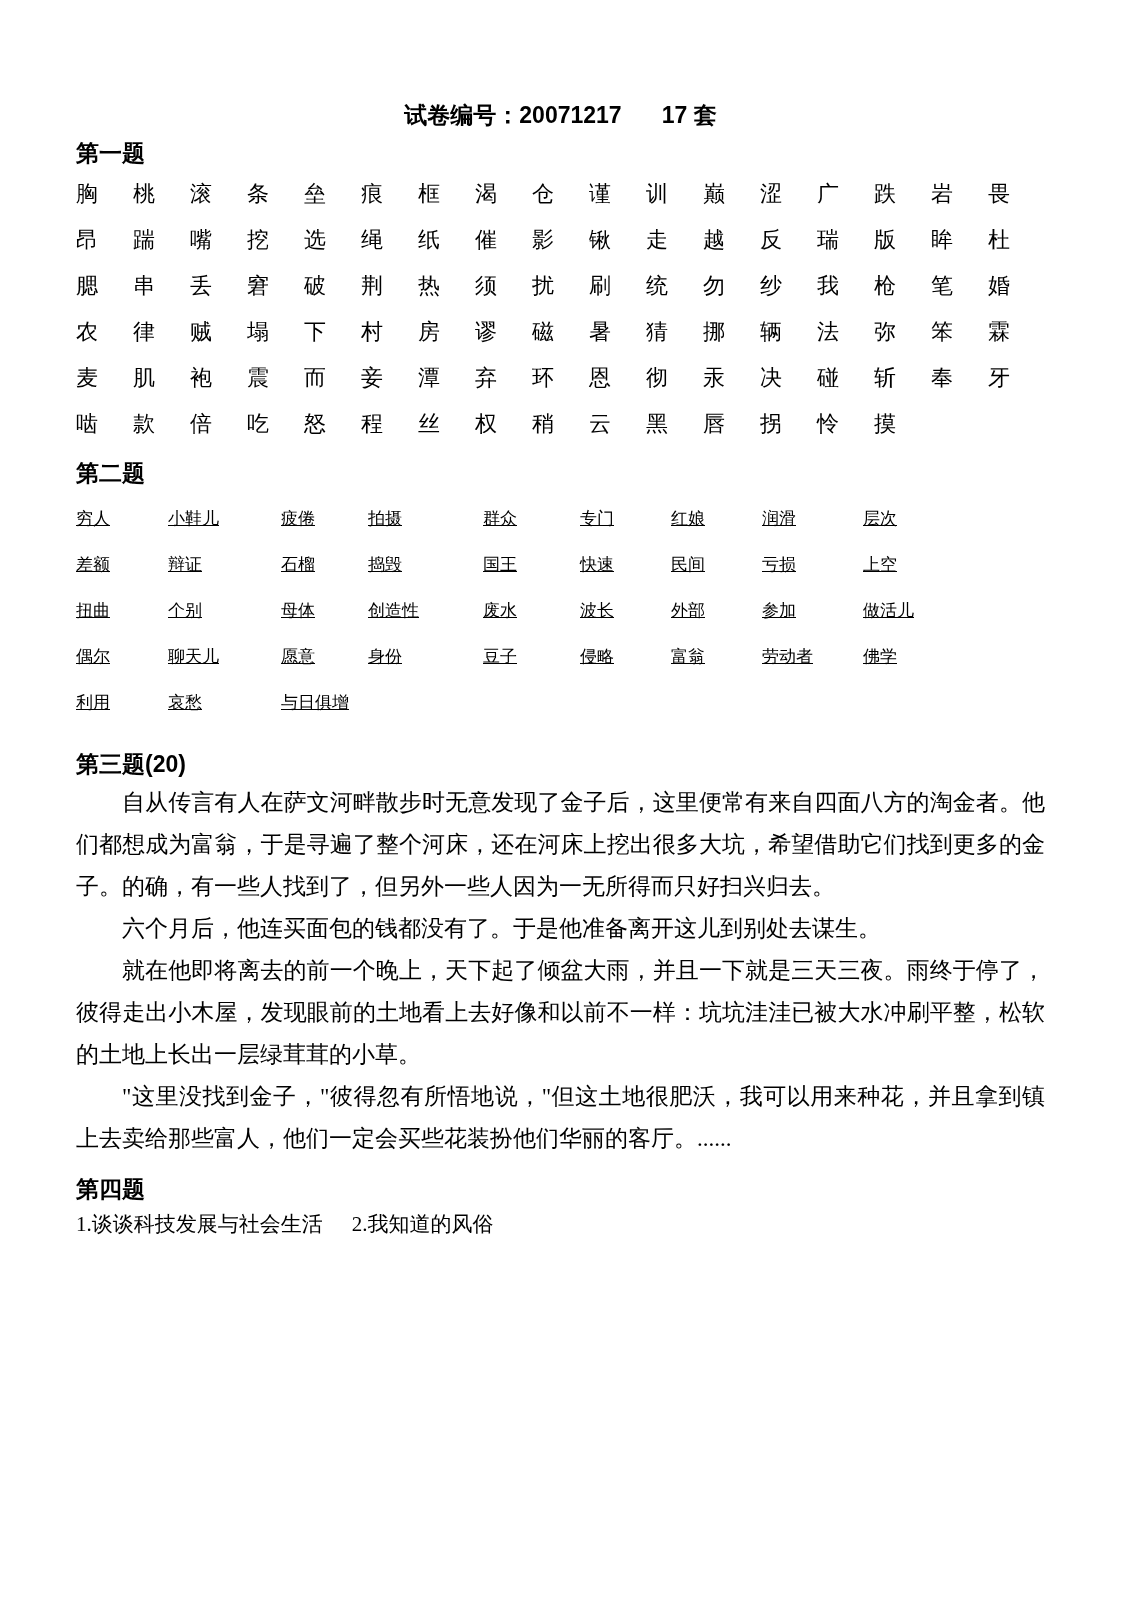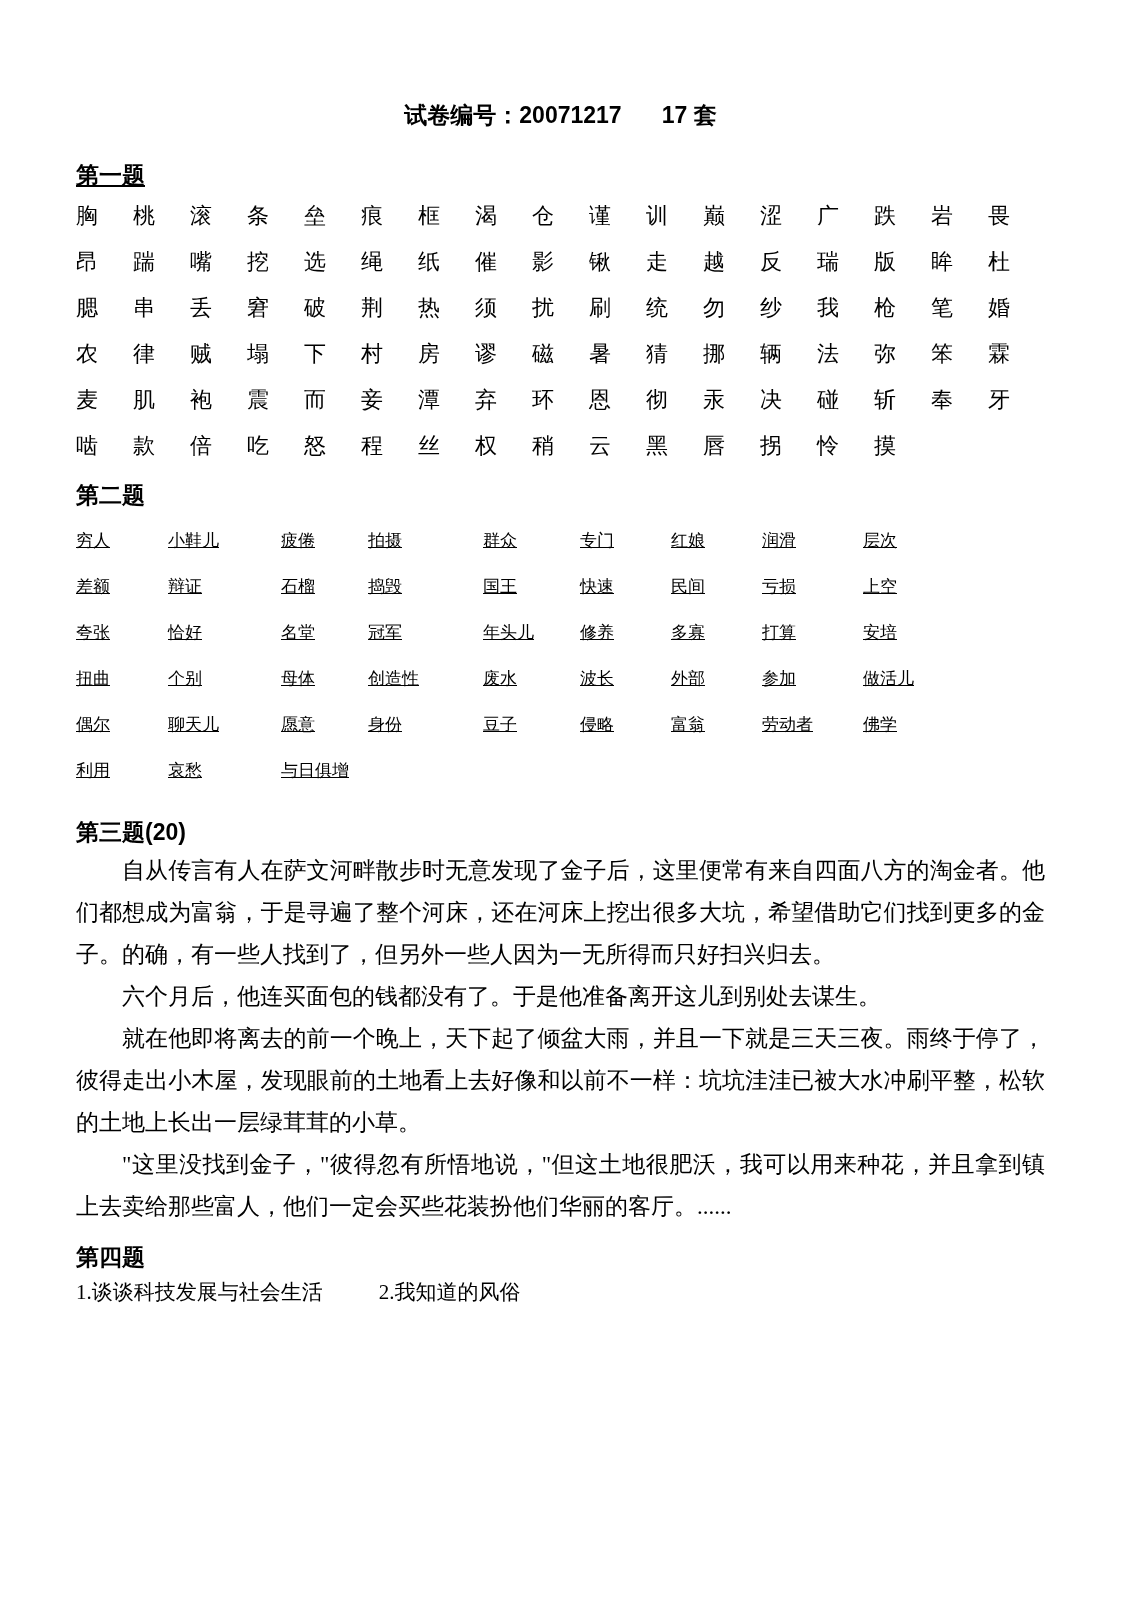--- a/index.html
+++ b/index.html
@@ -33,21 +33,21 @@
     display: inline-block;
     width: 40px;
   }
   .section-heading {
     font-family: "Liberation Sans", "DejaVu Sans", sans-serif;
     font-weight: bold;
     font-size: 23px;
     line-height: 28px;
     margin: 0;
   }
-  .h-q1 { margin-top: 30px; text-decoration: underline; }
+  .h-q1 { margin-top: 8px; }
   .h-q2 { margin-top: 12px; }
   .h-q3 { margin-top: 25px; }
   .h-q4 { margin-top: 15px; }
 
   .char-grid { margin-top: 4px; }
   .char-row {
     display: grid;
     grid-template-columns: repeat(17, 1fr);
     height: 46px;
     align-items: center;
@@ -71,21 +71,21 @@
     margin: 0;
     font-size: 23px;
     line-height: 42px;
     text-align: justify;
     text-indent: 2em;
   }
 
   .topics {
     margin-top: 6px;
     display: flex;
-    gap: 56px;
+    gap: 29px;
     font-size: 21px;
     line-height: 30px;
     text-align: center;
   }
 </style>
 </head>
 <body>
 
 <div class="page">
 
@@ -229,31 +229,20 @@
         <span class="word">辩证</span>
         <span class="word">石榴</span>
         <span class="word">捣毁</span>
         <span class="word">国王</span>
         <span class="word">快速</span>
         <span class="word">民间</span>
         <span class="word">亏损</span>
         <span class="word">上空</span>
       </div>
     <div class="word-row">
-        <span class="word">夸张</span>
-        <span class="word">恰好</span>
-        <span class="word">名堂</span>
-        <span class="word">冠军</span>
-        <span class="word">年头儿</span>
-        <span class="word">修养</span>
-        <span class="word">多寡</span>
-        <span class="word">打算</span>
-        <span class="word">安培</span>
-      </div>
-    <div class="word-row">
         <span class="word">扭曲</span>
         <span class="word">个别</span>
         <span class="word">母体</span>
         <span class="word">创造性</span>
         <span class="word">废水</span>
         <span class="word">波长</span>
         <span class="word">外部</span>
         <span class="word">参加</span>
         <span class="word">做活儿</span>
       </div>

